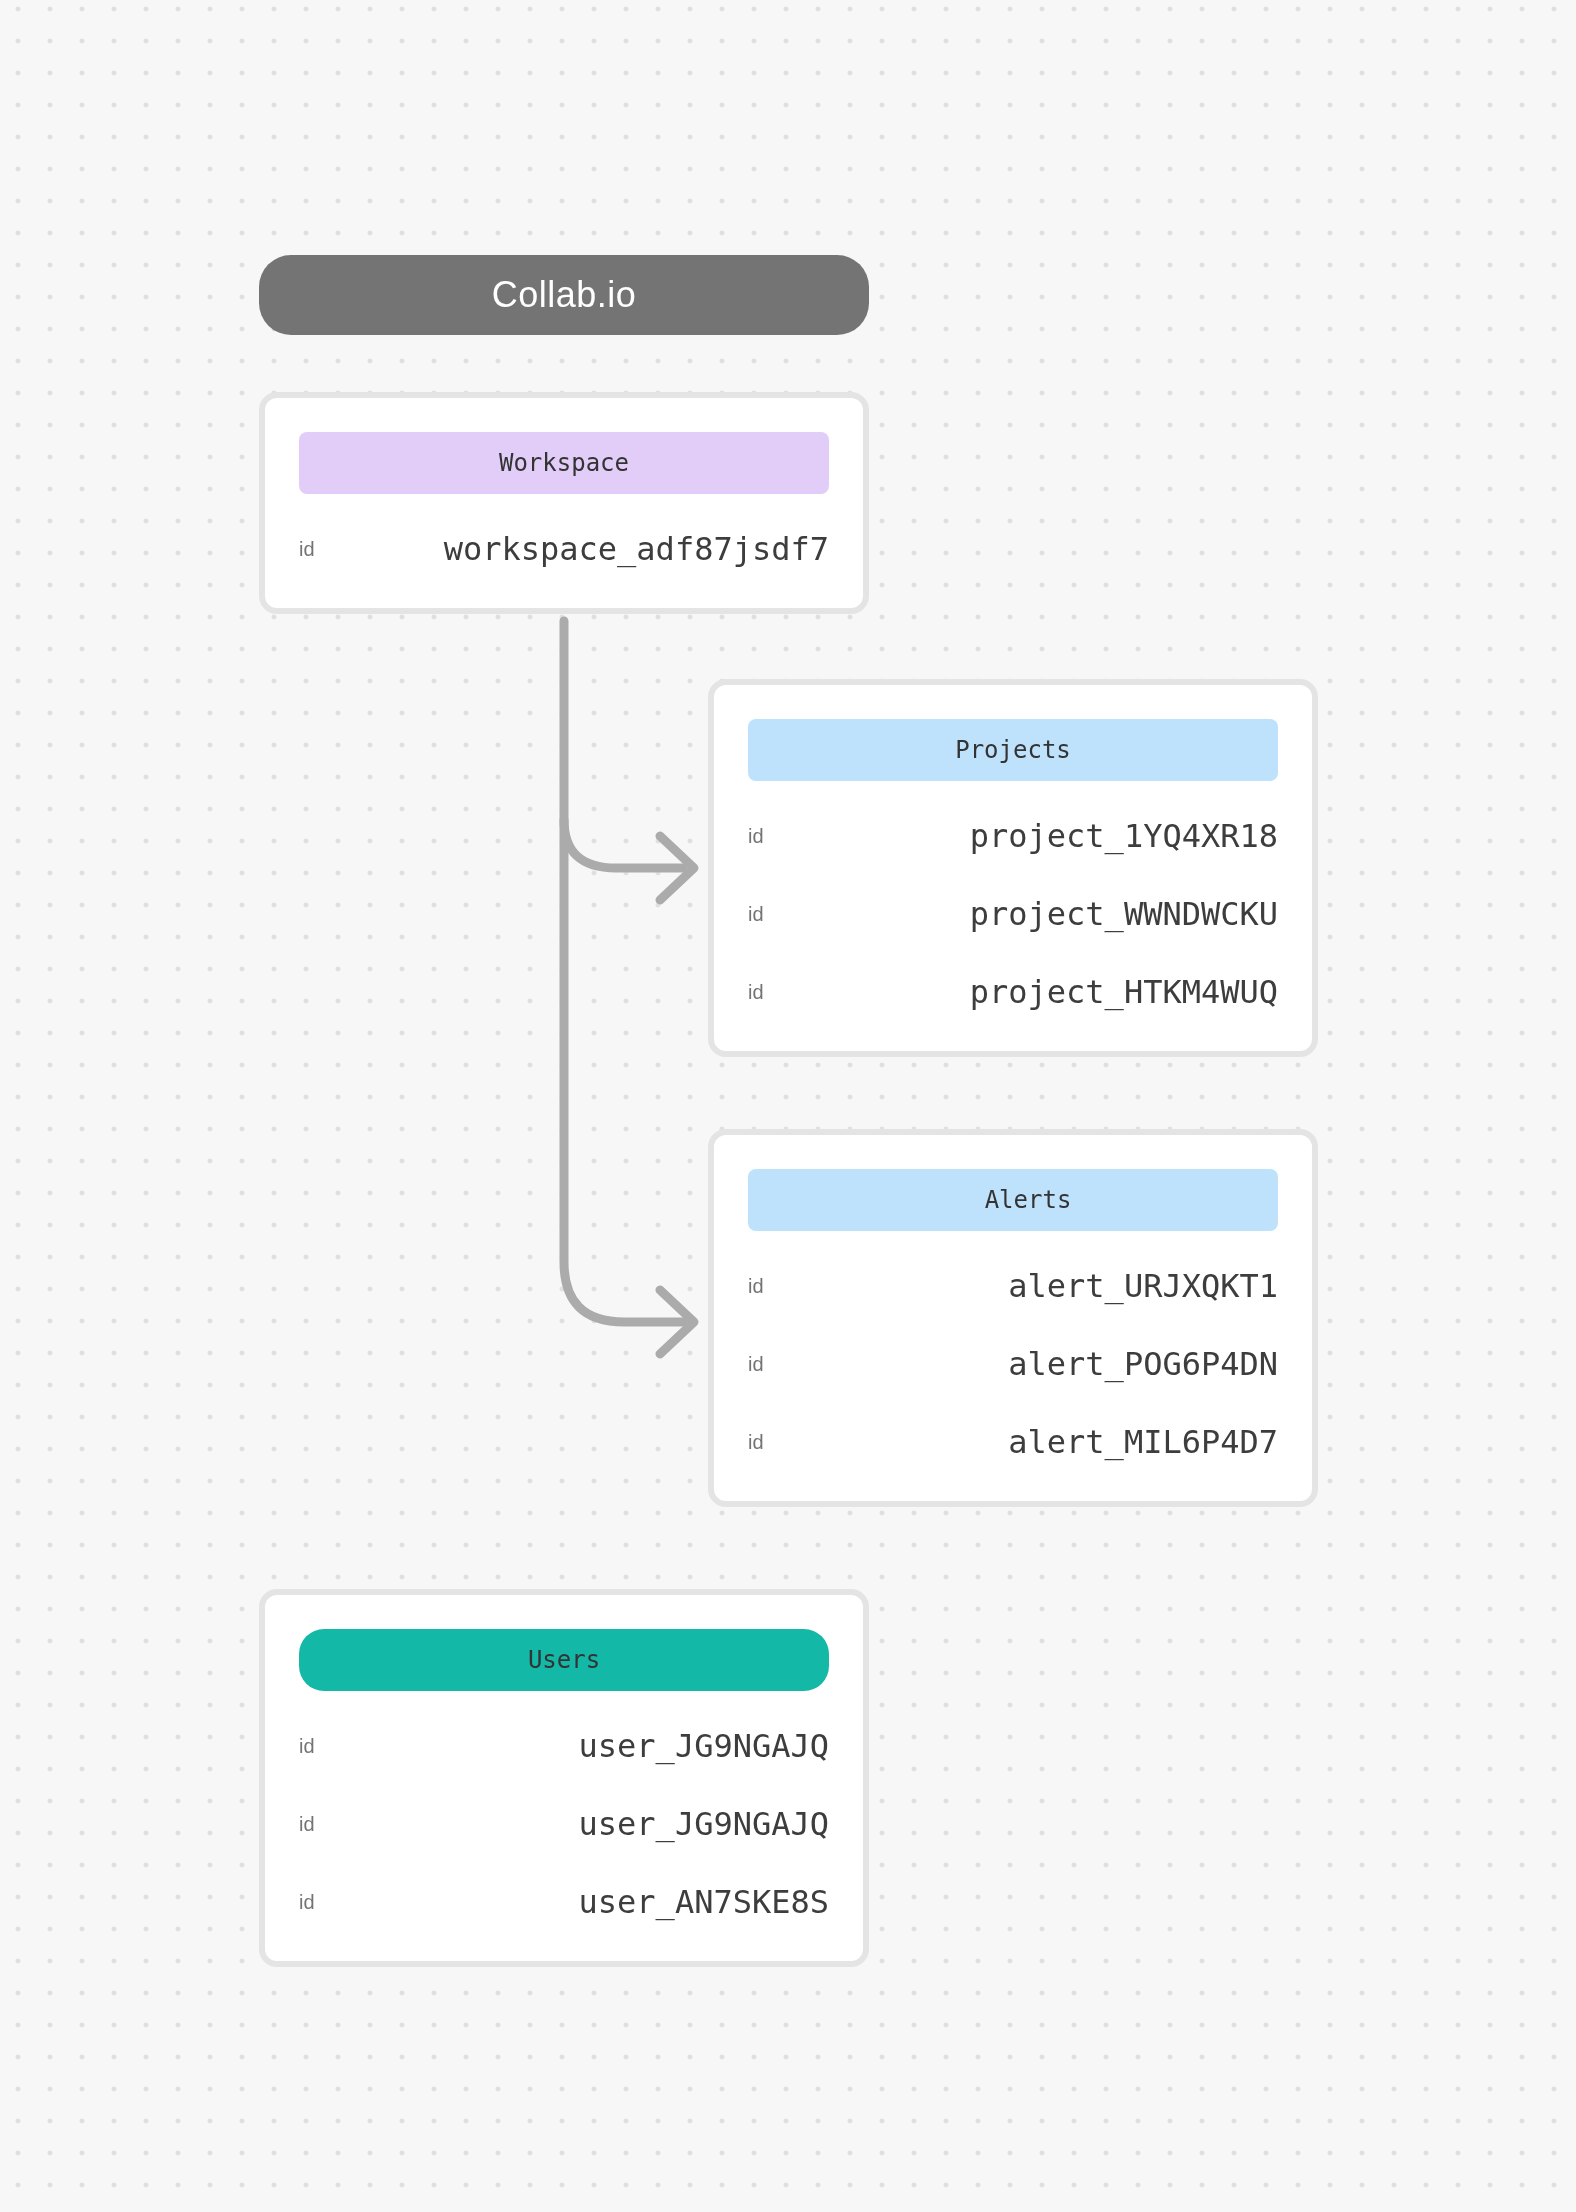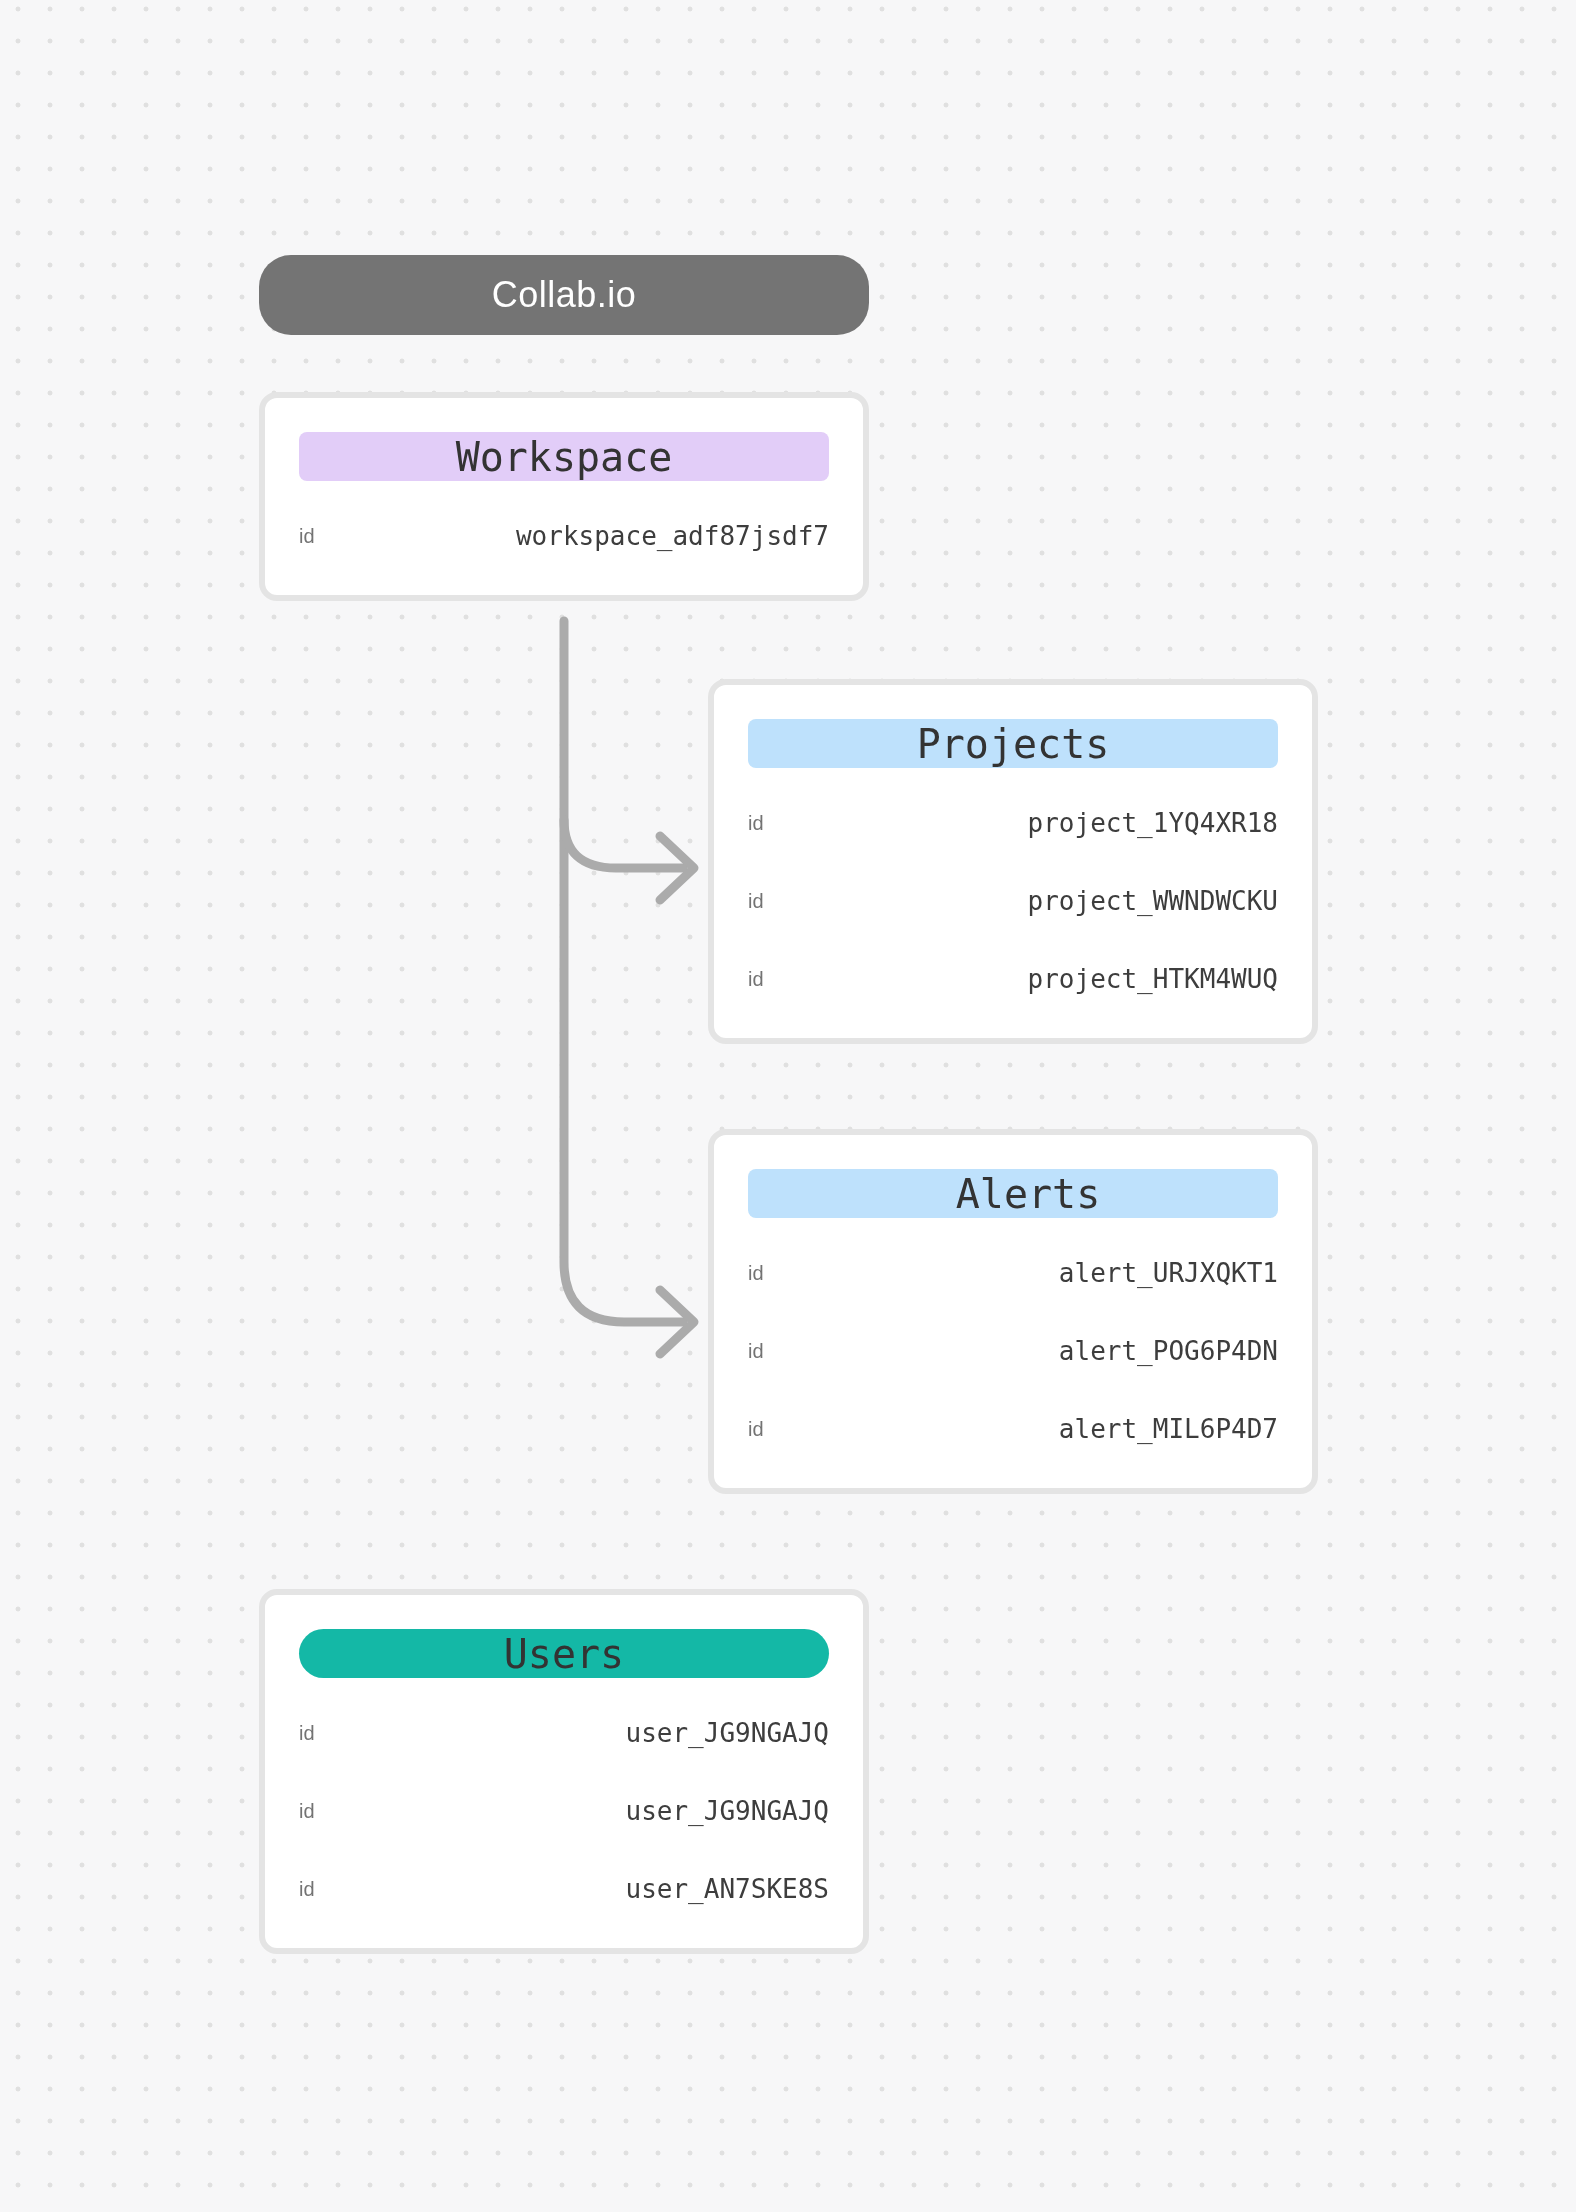--- a/index.html
+++ b/index.html
@@ -26,35 +26,35 @@
   .card{
     position:absolute;width:610px;box-sizing:border-box;
     background:#ffffff;border:6px solid #e4e4e4;border-radius:18px;
     padding:34px 34px 20px 34px;
   }
   .card-workspace{left:259px;top:392px;}
   .card-projects{left:708px;top:679px;}
   .card-alerts{left:708px;top:1129px;}
   .card-users{left:259px;top:1589px;}
   .hd{
-    height:49px;border-radius:8px;margin-bottom:16px;
+    height:62px;border-radius:8px;margin-bottom:16px;
     display:flex;align-items:center;justify-content:center;
     font-family:"DejaVu Sans Mono", monospace;
-    font-size:40px;font-weight:500;color:#333333;
+    font-size:24px;font-weight:500;color:#333333;
   }
   .row{
     height:78px;
     display:flex;align-items:center;justify-content:space-between;
   }
   .k{
     color:#737373;font-size:20px;font-weight:400;
   }
   .v{
     font-family:"DejaVu Sans Mono", monospace;
-    font-size:26px;font-weight:500;color:#3d3d3d;
+    font-size:32px;font-weight:500;color:#3d3d3d;
   }
 </style>
 </head>
 <body>
 
 <div class="canvas">
 
   <svg class="edges" viewBox="0 0 1576 2212" xmlns="http://www.w3.org/2000/svg">
     <g stroke="#ababab">
       <path d="M564 621 L564 1262 Q564 1322 624 1322 L683 1322"></path>

